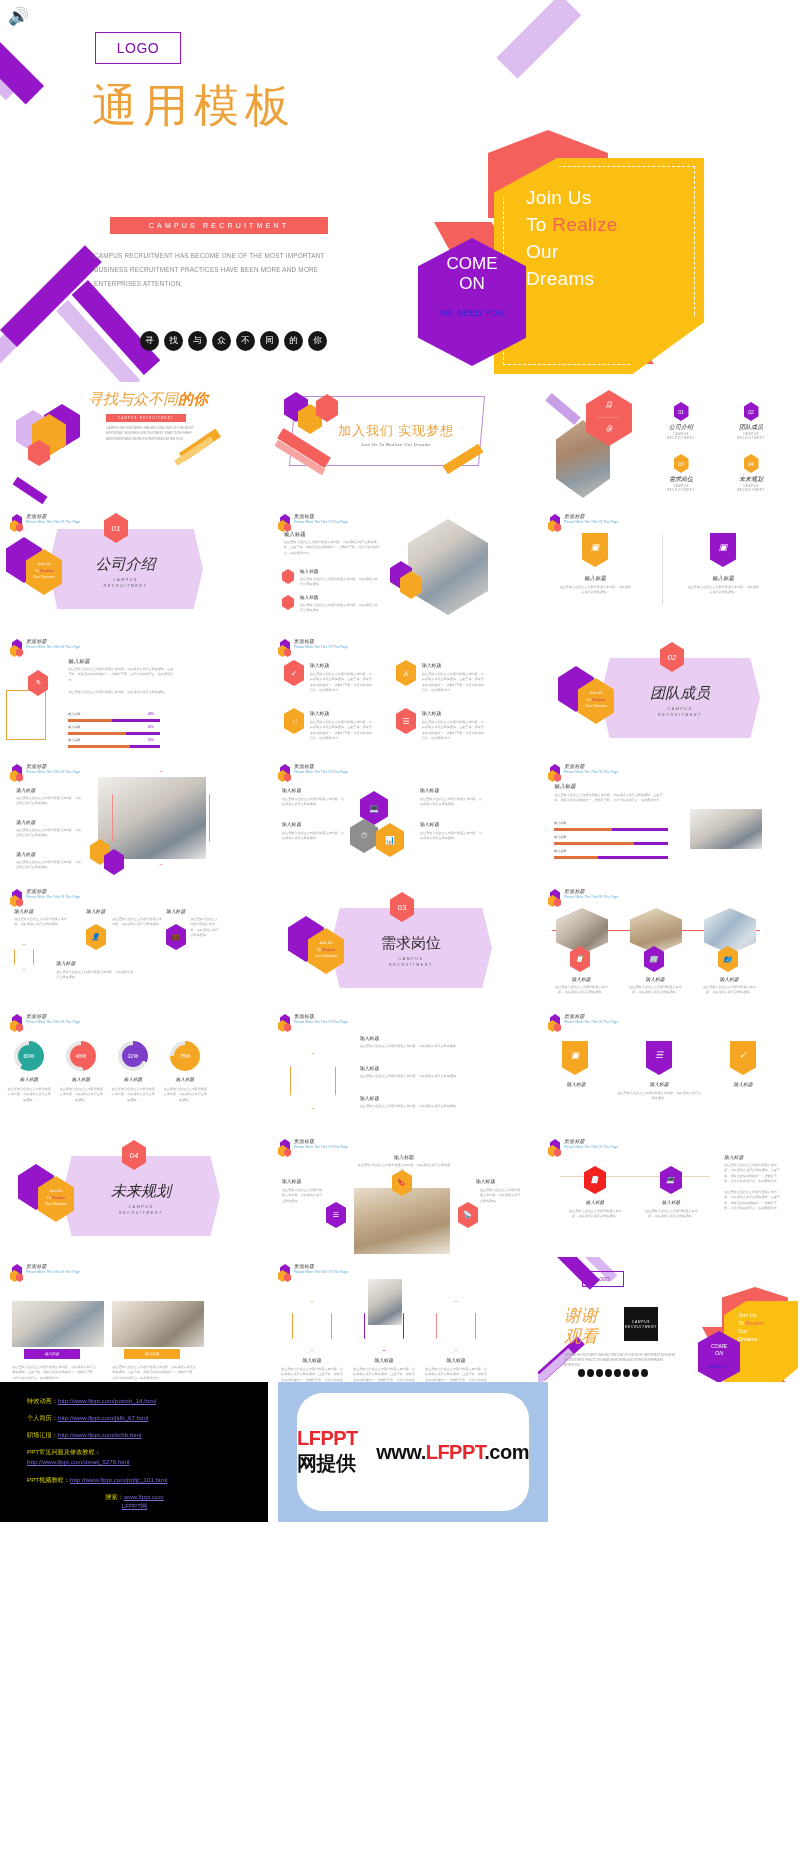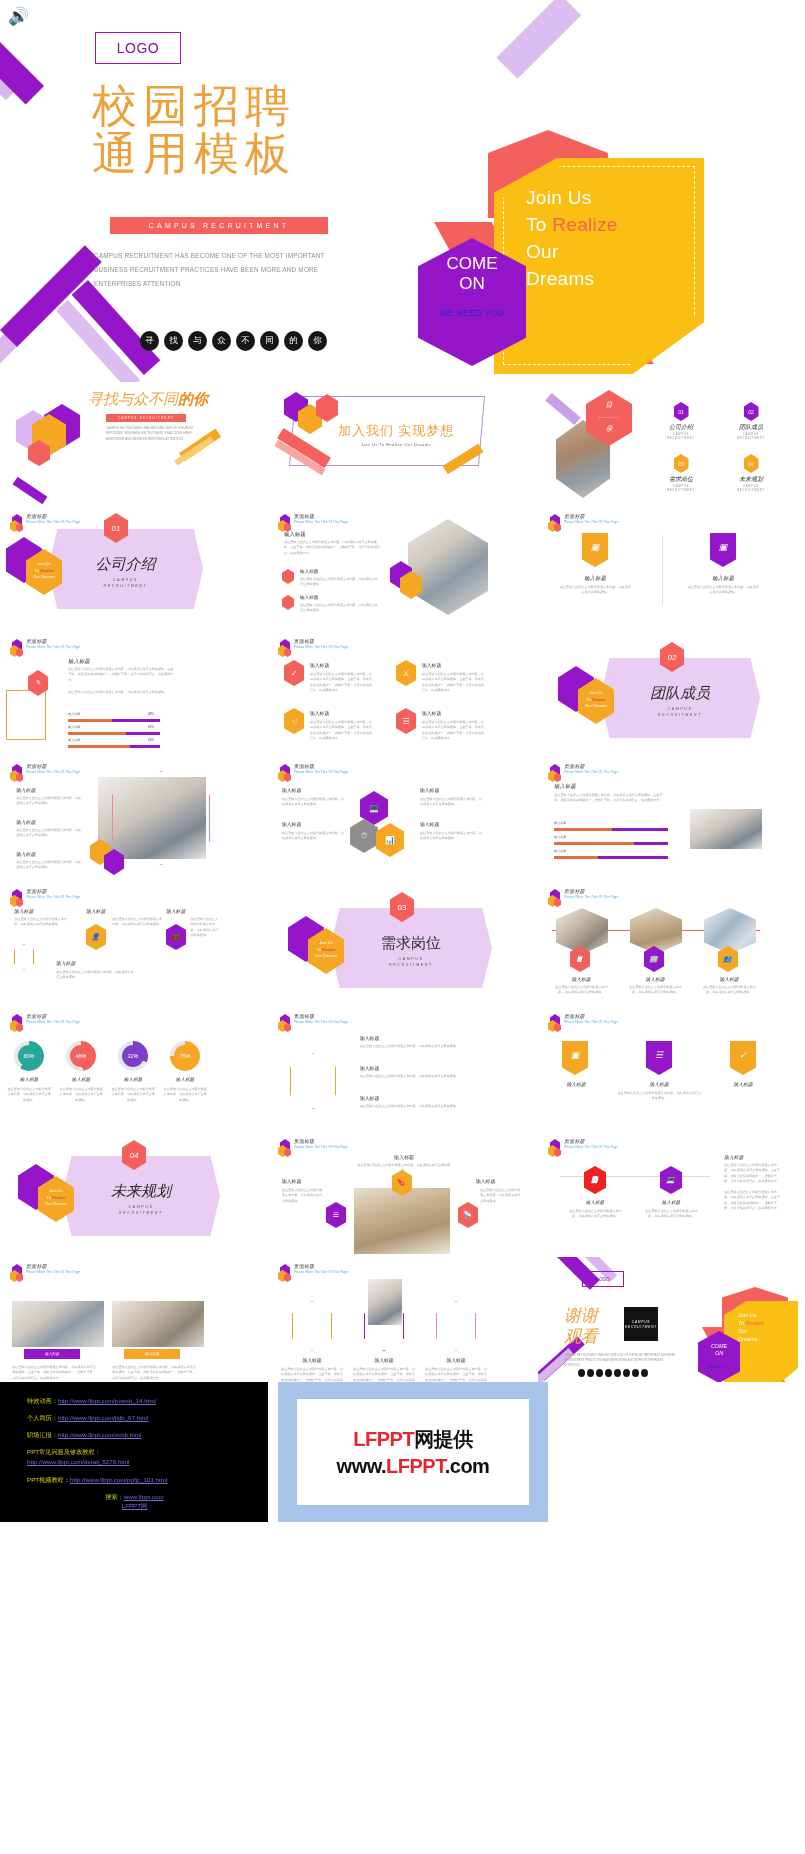--- a/index.html
+++ b/index.html
@@ -223,22 +223,22 @@
   .fl .ln { font-size:6.2px; line-height:9px; margin-bottom:8px; color:#d9d104; }
   .fl .ln a { color:#7b6bd6; text-decoration:underline; }
   .fl .ln .k { color:#d9d104; }
   .fl .ln.stack { line-height:10px; }
   .fl .ctr { text-align:center; padding-right:26px; }
   .fr {
     width:270px; height:140px; margin-left:10px; background:#a8c4e8;
     display:flex; align-items:center; justify-content:center;
   }
   .fr .card {
-    width:232px; height:106px; background:#fff; display:flex; flex-direction:column;
-    align-items:center; justify-content:center; gap:2px;
+    width:232px; height:118px; background:#fff; display:flex; 
+    align-items:center; justify-content:center; gap:2px;border-radius:26px;
   }
   .fr .l1 { font-size:20px; font-weight:bold; color:#111; letter-spacing:-.5px; }
   .fr .l1 .r { color:#e8262d; }
   .fr .l2 { font-size:20px; font-weight:bold; color:#111; letter-spacing:-.5px; }
   .fr .l2 .r { color:#e8262d; }
   .fspace { flex:1; background:#fff; }
 </style>
 </head>
 <body>
 
@@ -248,21 +248,20 @@
   <div class="band b1"></div>
   <div class="band b3a"></div>
   <div class="band b5"></div>
   <div class="band b4"></div>
   <div class="band b7"></div>
   <div class="band b6"></div>
 
   <div class="logo-box">LOGO</div>
 
   <div class="ttl">
-    <span class="l2">校园招聘</span>
     <span class="l2">通用模板</span>
   </div>
 
   <div class="sub-bar">CAMPUS   RECRUITMENT</div>
   <div class="para">CAMPUS RECRUITMENT HAS BECOME ONE OF THE MOST IMPORTANT BUSINESS RECRUITMENT PRACTICES HAVE BEEN MORE AND MORE ENTERPRISES ATTENTION.</div>
 
   <div class="dots">
     <i>寻</i>
     <i>找</i>
     <i>与</i>

